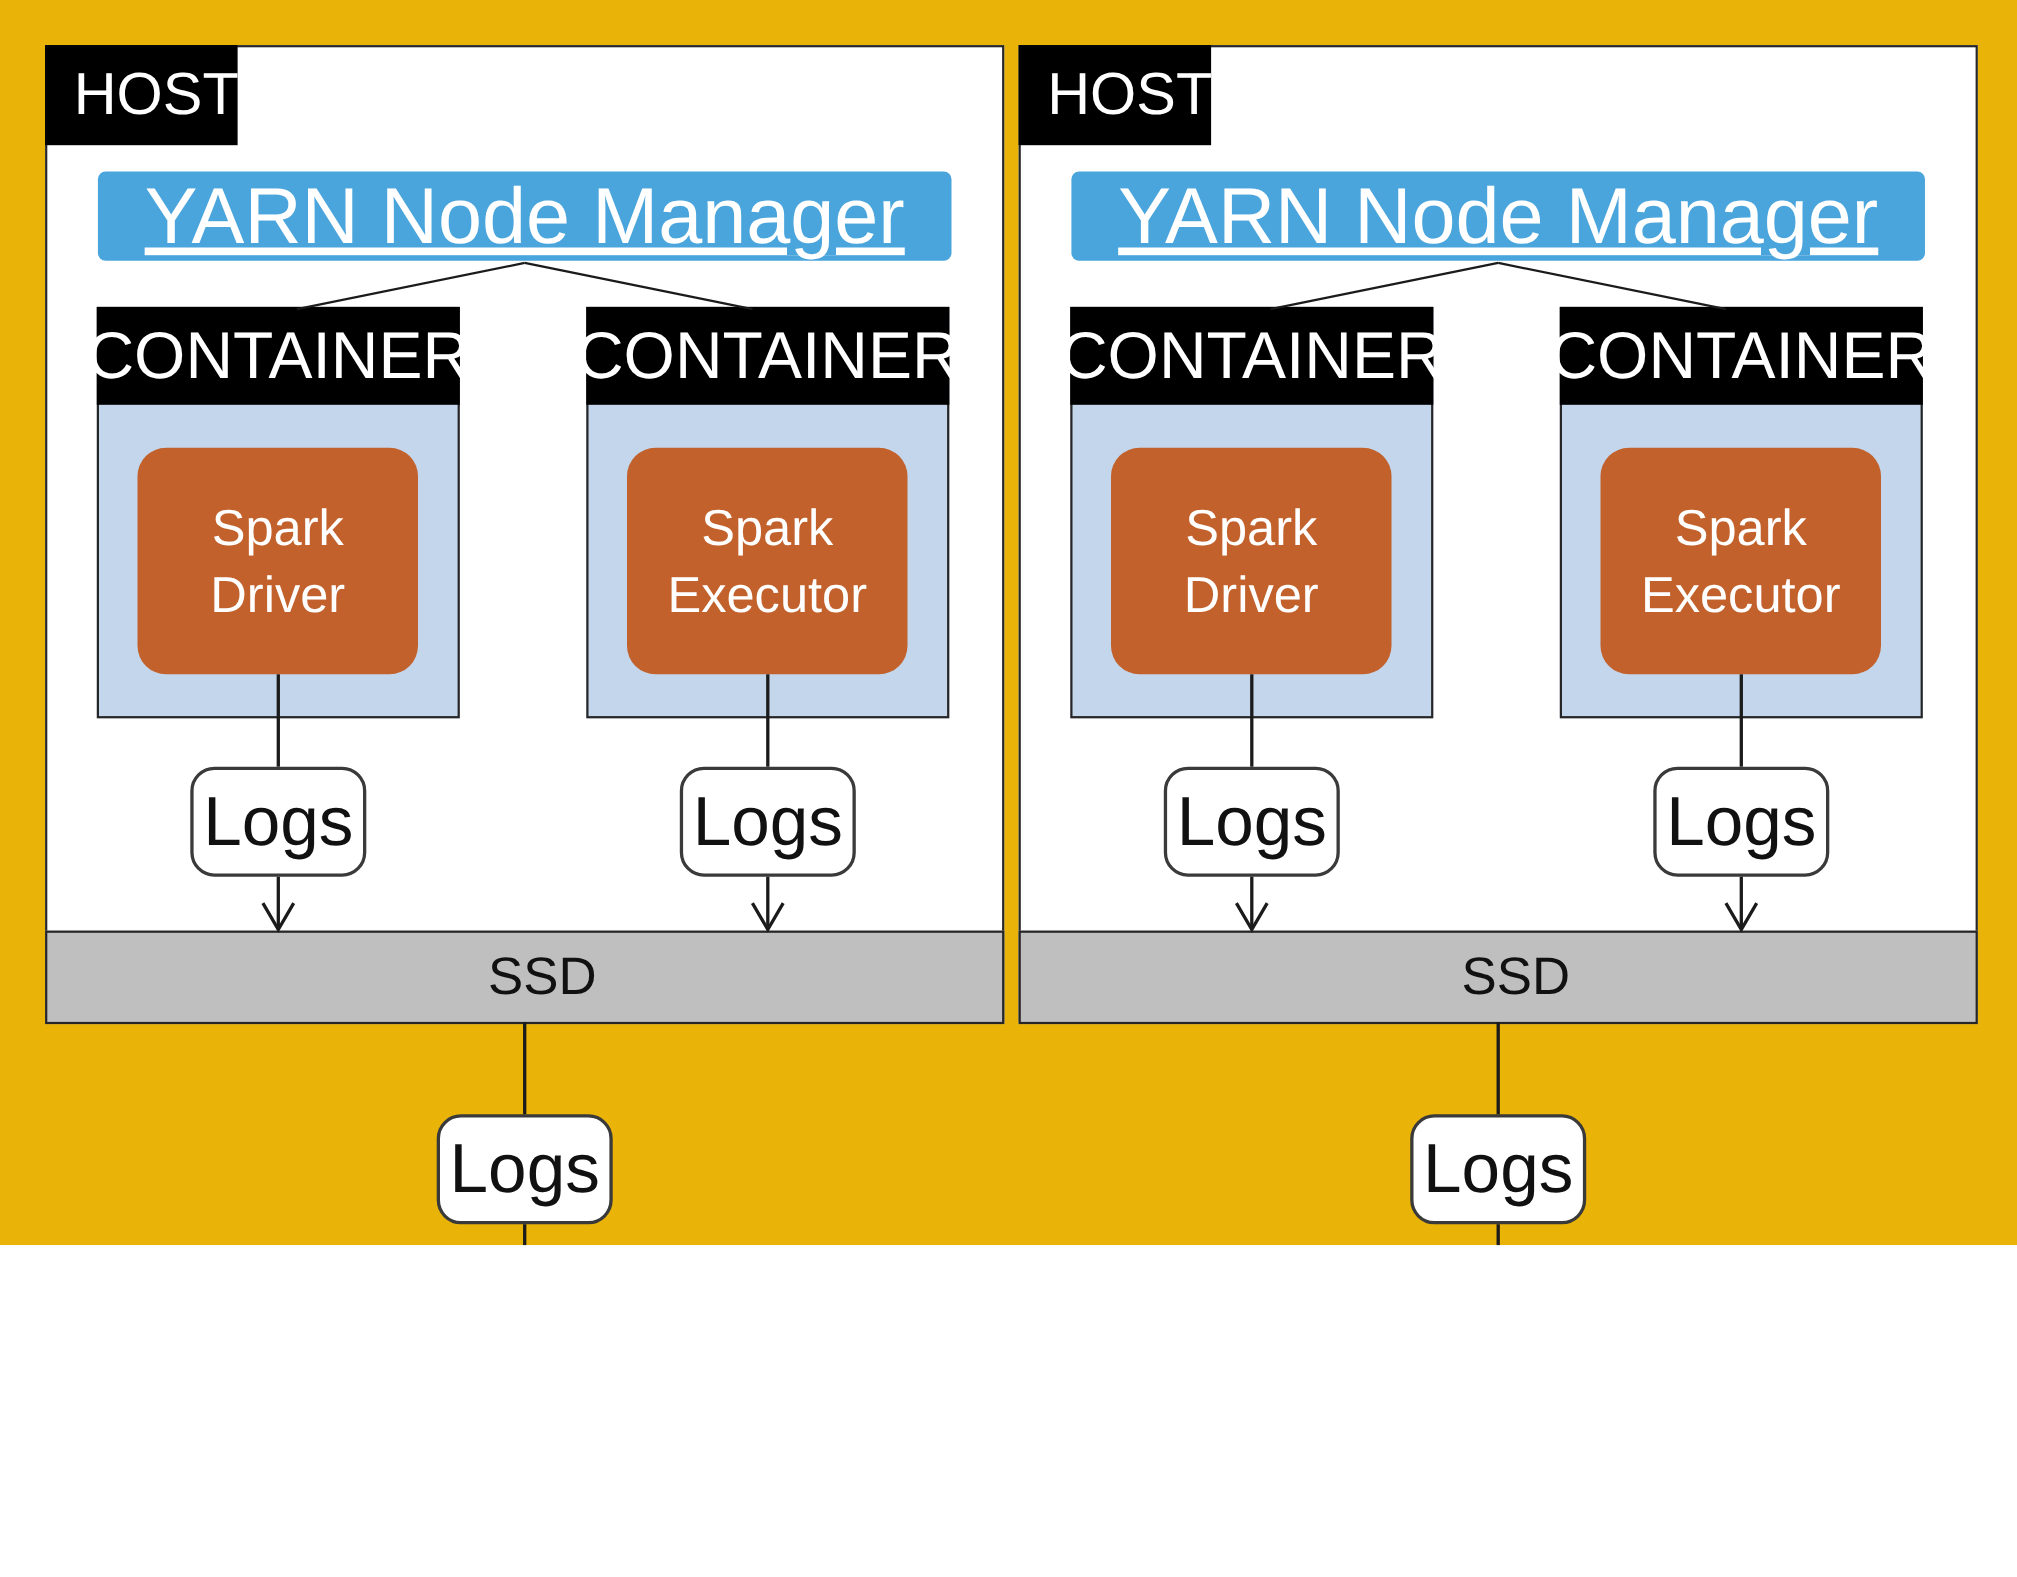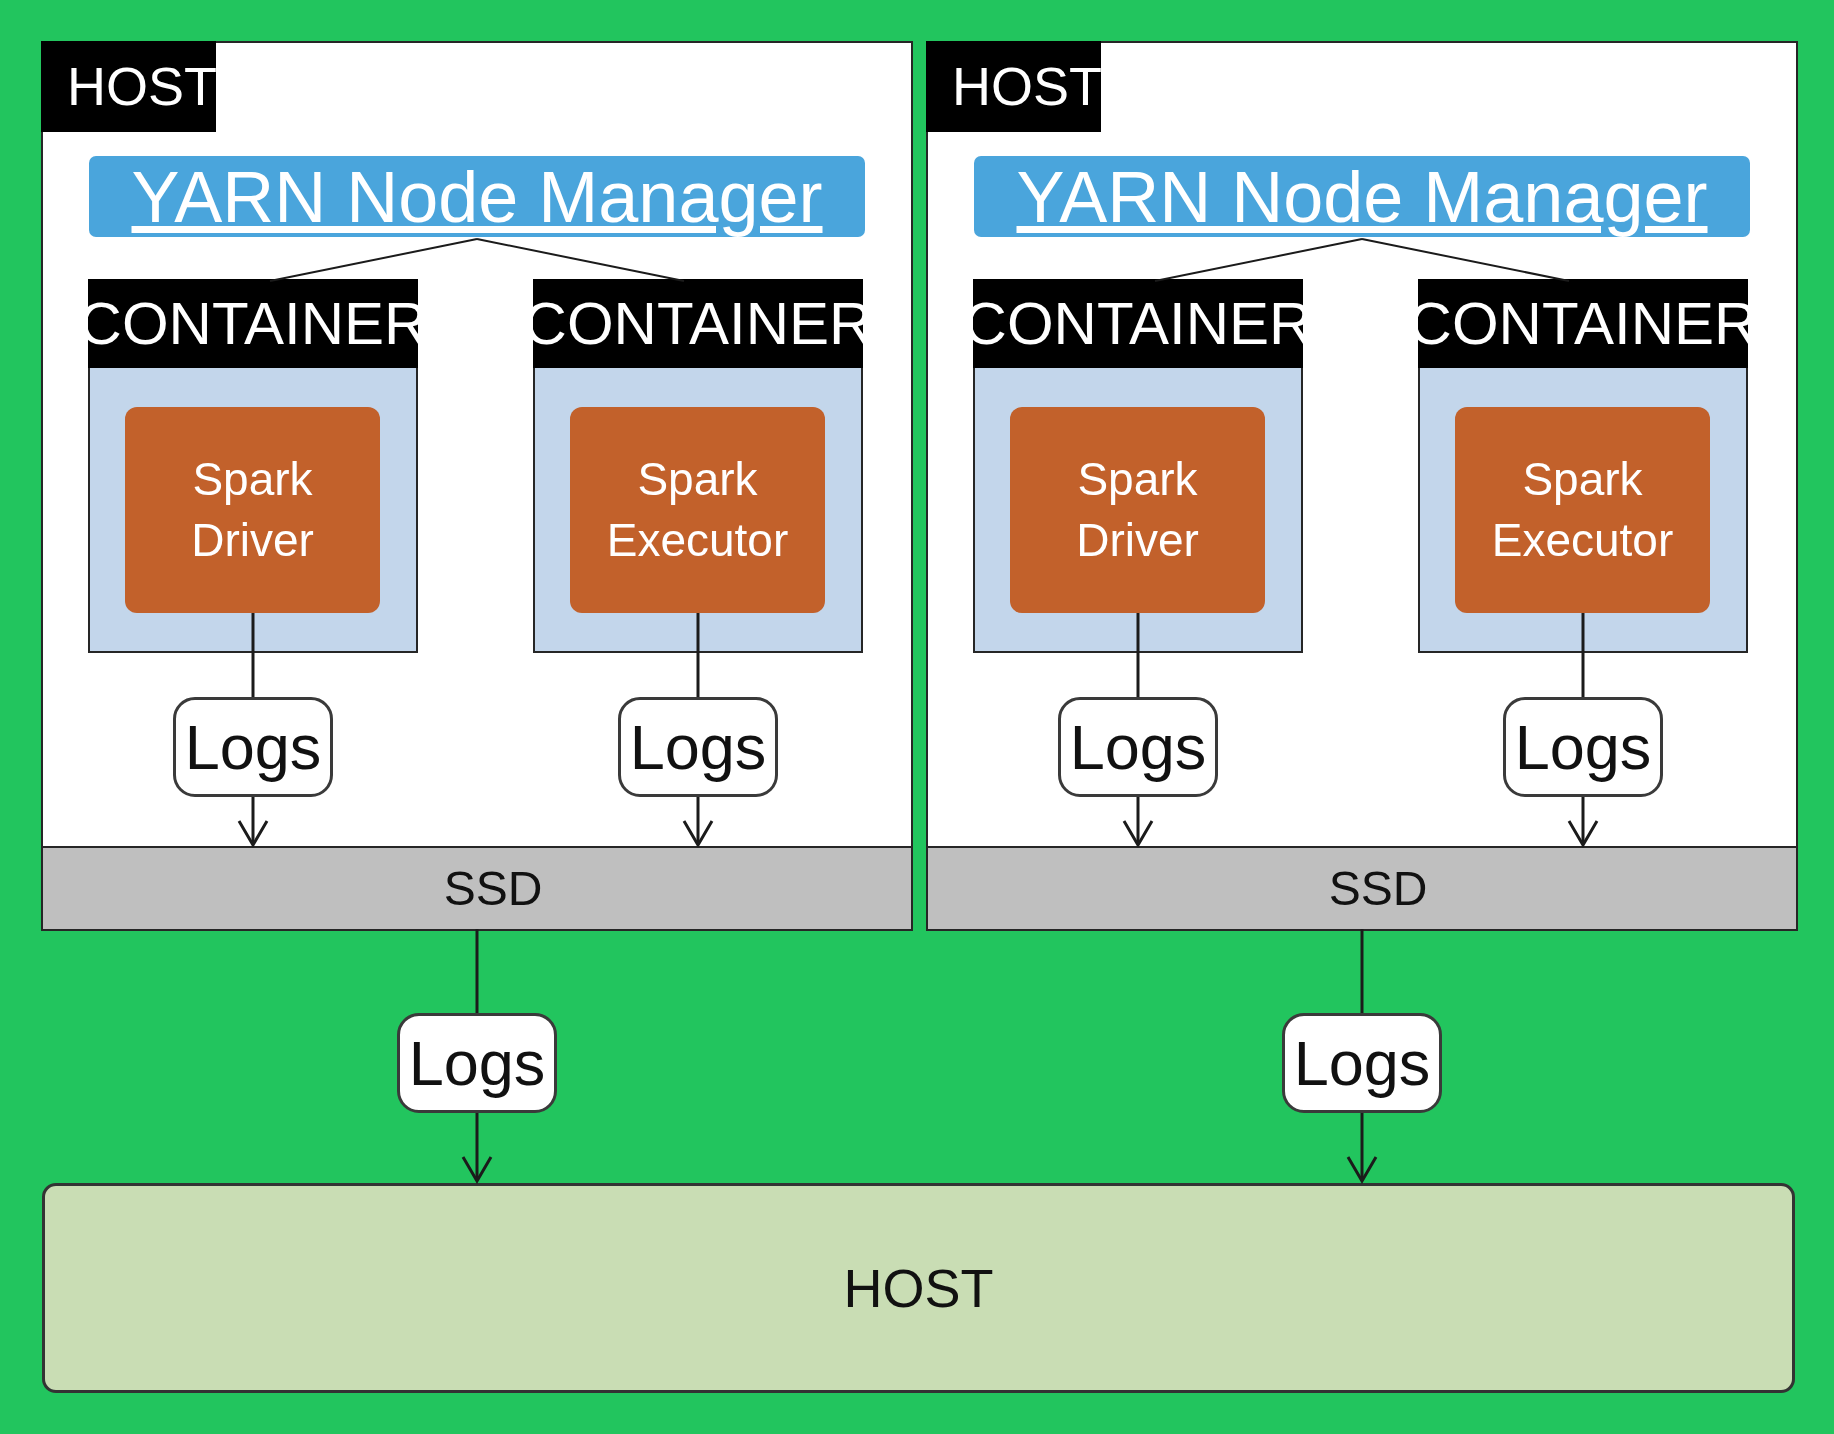--- a/index.html
+++ b/index.html
@@ -8,22 +8,22 @@
     --process-orange:#C2612B;
     --ssd-gray:#BFBFBF;
     --hdfs-green:#C9DDB4;
     --label-black:#000000;
     --line-dark:#1B1B1B;
     --border-dark:#262626;
   }
   html,body{margin:0;padding:0;background:#ffffff;}
   .page{
     position:relative;
-    width:1834px;height:1434px;
-    background:#22c55e;
+    width:1834px;height:1132px;
+    background:#eab308;
     font-family:"Liberation Sans", sans-serif;
     overflow:hidden;
   }
   .host{
     position:absolute;
     top:41px;width:872px;height:888px;
     border:2px solid var(--border-dark);
     box-sizing:border-box;
     background:#ffffff;
   }
@@ -58,21 +58,21 @@
     position:absolute;left:-2px;top:-2px;
     width:330px;height:89px;
     background:var(--label-black);
     color:#ffffff;font-size:60px;
     display:flex;align-items:center;justify-content:center;
   }
   .process{
     position:absolute;left:35px;top:126px;
     width:255px;height:206px;
     background:var(--process-orange);
-    border-radius:12px;
+    border-radius:26px;
     color:#ffffff;font-size:46px;line-height:1.32;
     display:flex;align-items:center;justify-content:center;
     text-align:center;
     padding:0 30px;box-sizing:border-box;
   }
   .logs{
     position:absolute;
     width:160px;height:100px;
     background:#ffffff;
     border:3px solid #3a3a3a;

